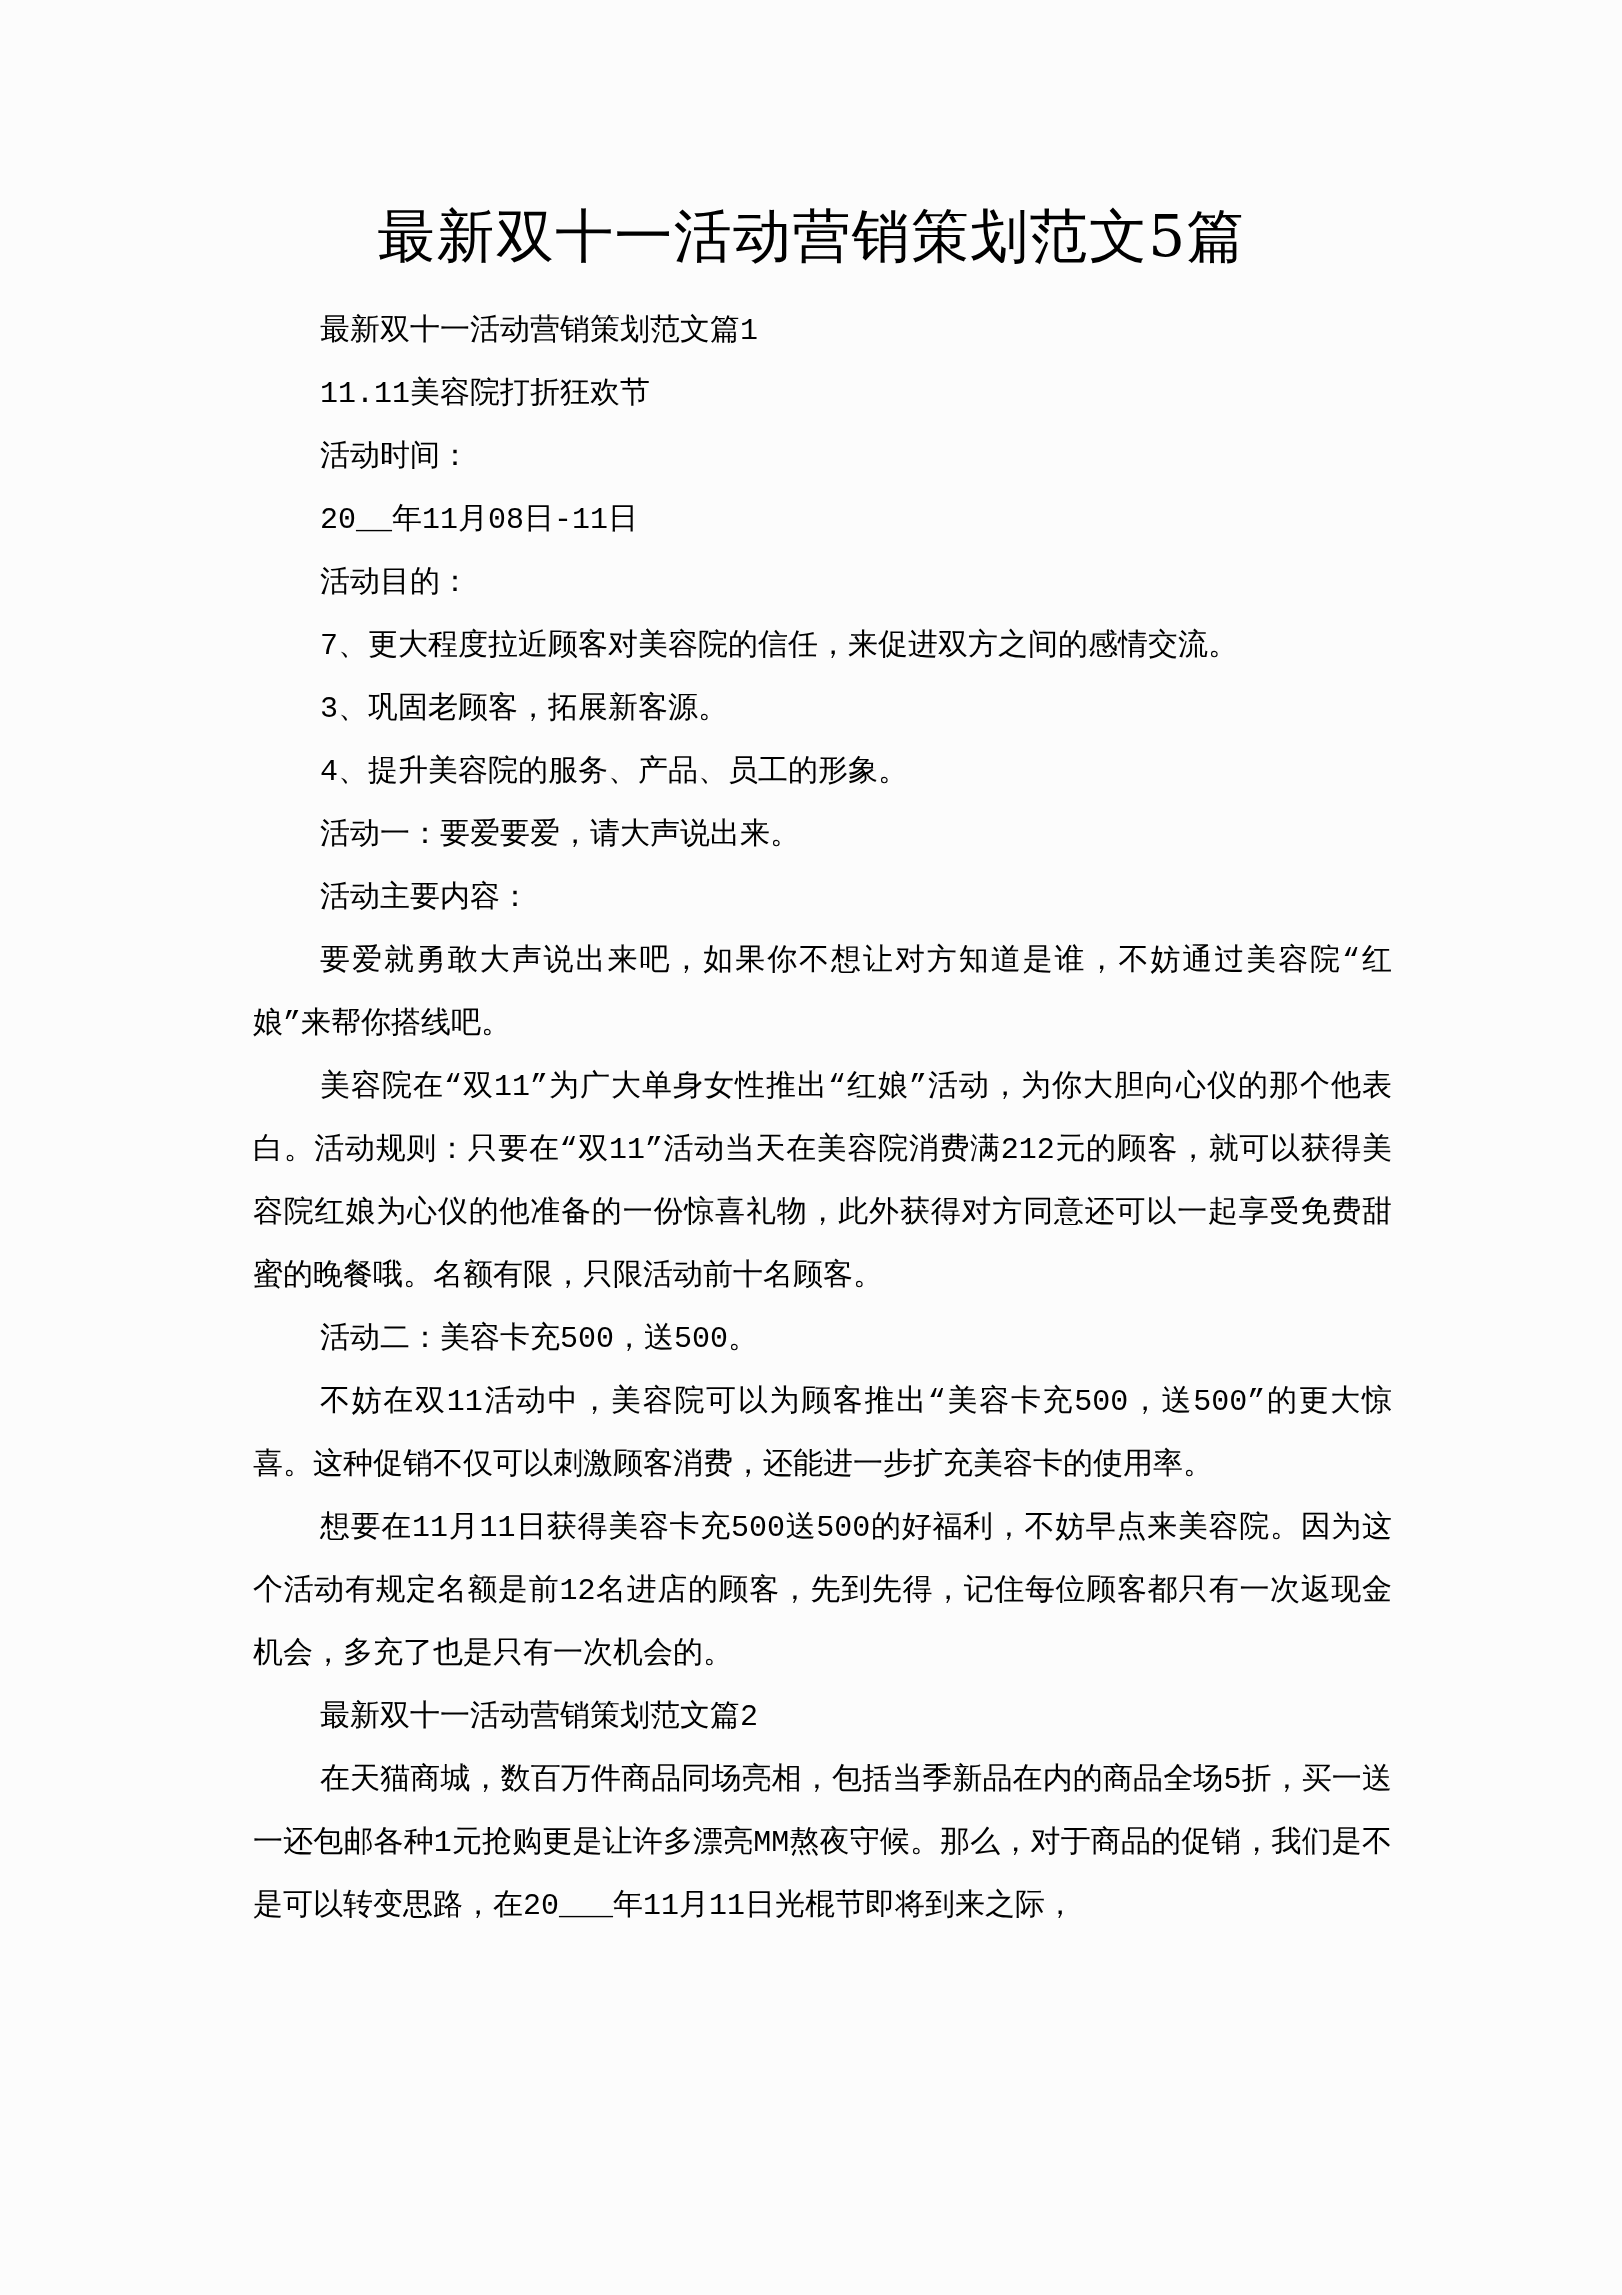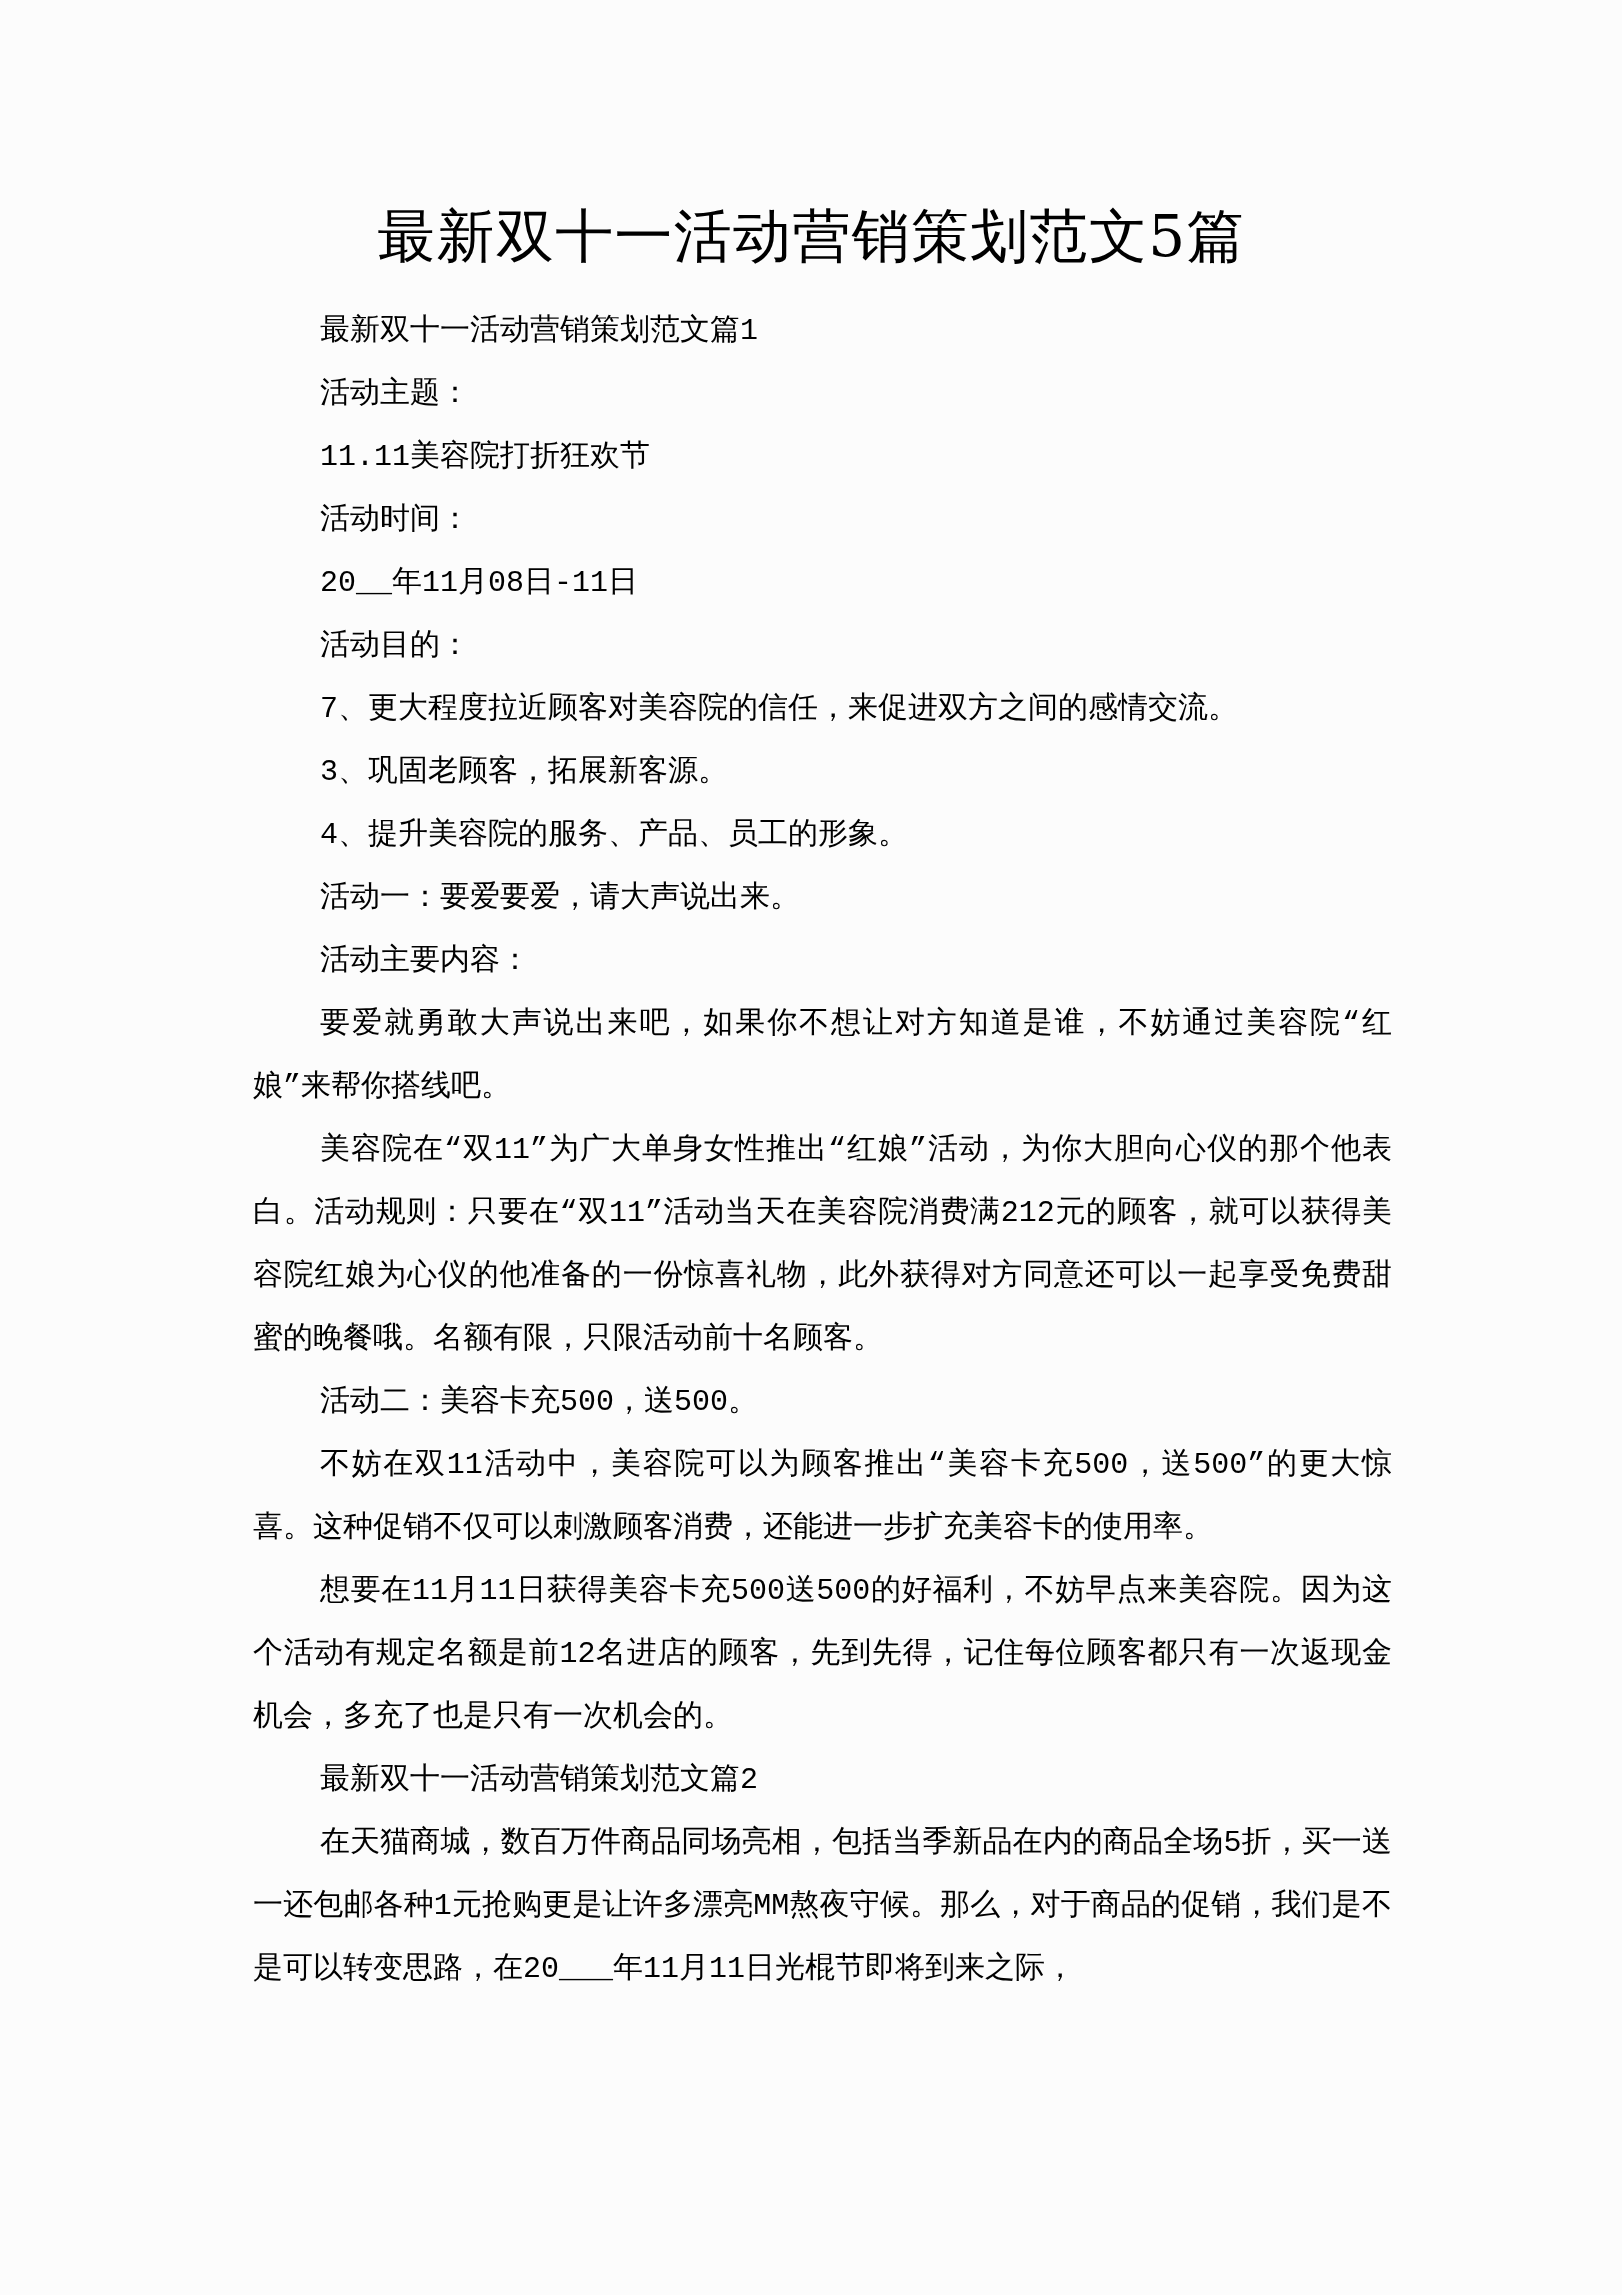--- a/index.html
+++ b/index.html
@@ -54,21 +54,20 @@
     }
   </style>
 </head>
 <body>
 
 <div class="page">
   <h1 class="doc-title">最新双十一活动营销策划范文5篇</h1>
 
   <div class="body-text">
     <p>最新双十一活动营销策划范文篇1</p>
-    <p>活动主题：</p>
     <p>11.11美容院打折狂欢节</p>
     <p>活动时间：</p>
     <p>20__年11月08日-11日</p>
     <p>活动目的：</p>
     <p>7、更大程度拉近顾客对美容院的信任，来促进双方之间的感情交流。</p>
     <p>3、巩固老顾客，拓展新客源。</p>
     <p>4、提升美容院的服务、产品、员工的形象。</p>
     <p>活动一：要爱要爱，请大声说出来。</p>
     <p>活动主要内容：</p>
     <p>要爱就勇敢大声说出来吧，如果你不想让对方知道是谁，不妨通过美容院“红娘”来帮你搭线吧。</p>

